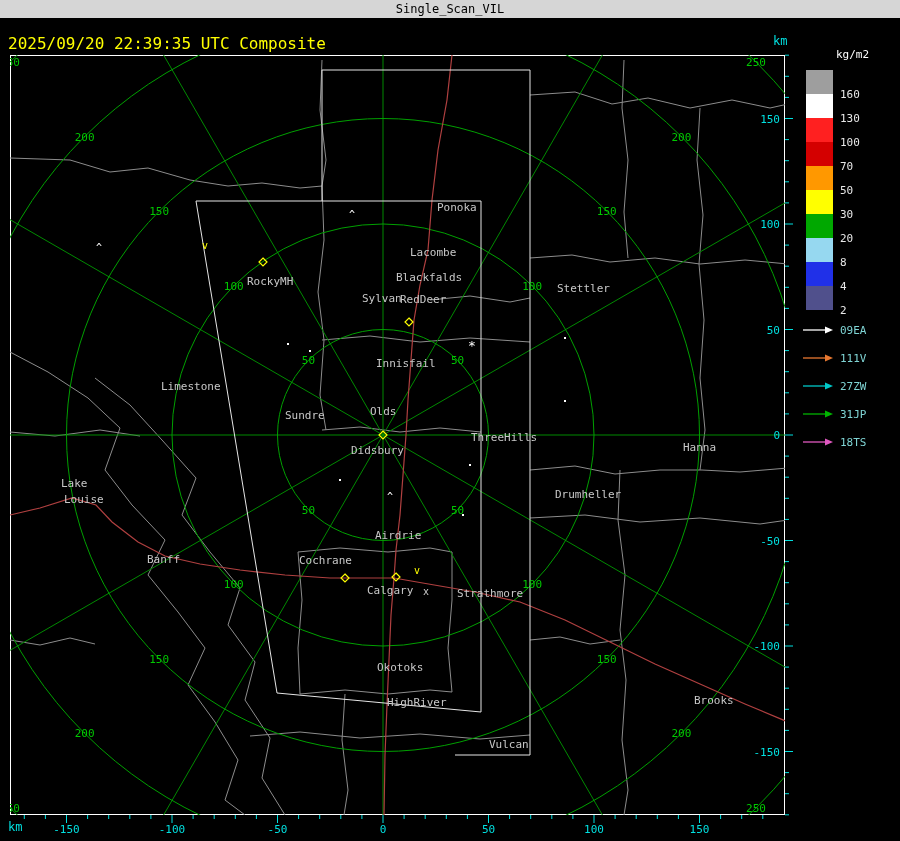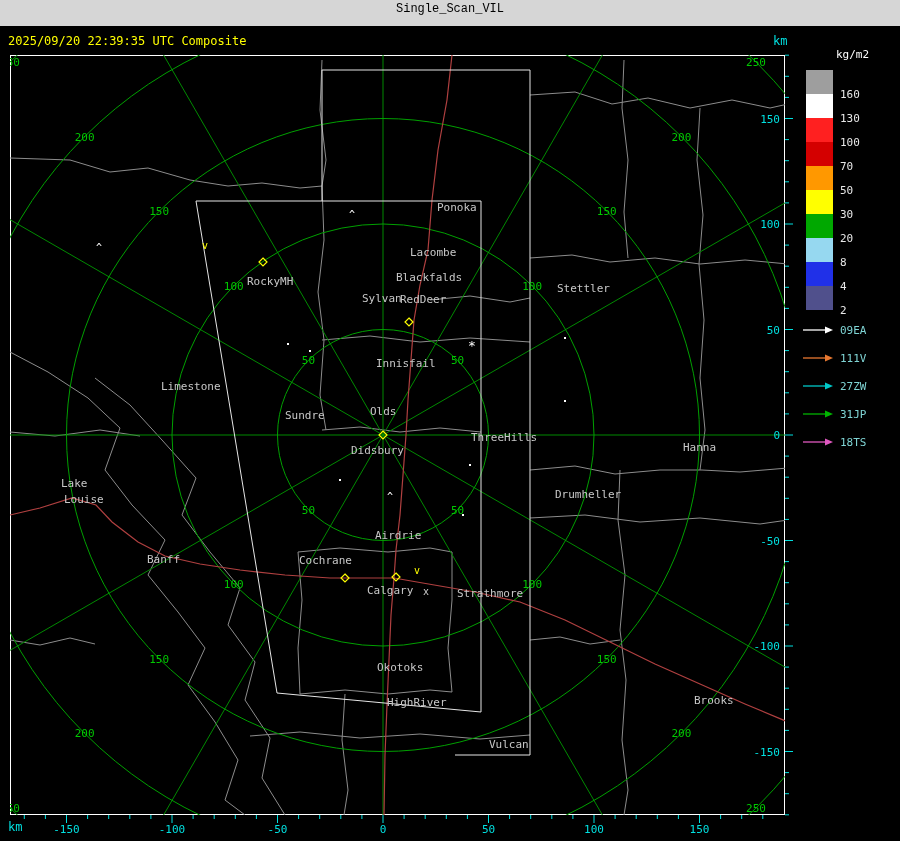--- a/index.html
+++ b/index.html
@@ -1,25 +1,25 @@
 <!DOCTYPE html>
 <html><head>
 <meta charset="utf-8">
 <style>
   html,body{margin:0;padding:0;}
   body{
     width:900px;height:841px;background:#000;position:relative;overflow:hidden;
     font-family:"DejaVu Sans Mono","Liberation Mono",monospace;
   }
   .titlebar{
-    position:absolute;top:0;left:0;width:900px;height:26px;background:#d6d6d6;
-    color:#000;font-size:12px;line-height:18px;text-align:center;font-family:Liberation Mono, monospace;
+    position:absolute;top:0;left:0;width:900px;height:18px;background:#d6d6d6;
+    color:#000;font-size:12px;line-height:18px;text-align:center;
   }
   .timestamp{
-    position:absolute;top:34px;left:8px;color:#ffff00;font-size:12px;white-space:pre;
+    position:absolute;top:34px;left:8px;color:#ffff00;font-size:16px;white-space:pre;
   }
   .km-top{position:absolute;top:34px;left:773px;color:#00e0e0;font-size:12px;}
   .km-bottom{position:absolute;top:820px;left:8px;color:#00e0e0;font-size:12px;}
   svg{position:absolute;top:0;left:0;}
   svg text{font-family:"DejaVu Sans Mono","Liberation Mono",monospace;}
 </style>
 </head>
 <body>
 
 <div class="titlebar">

